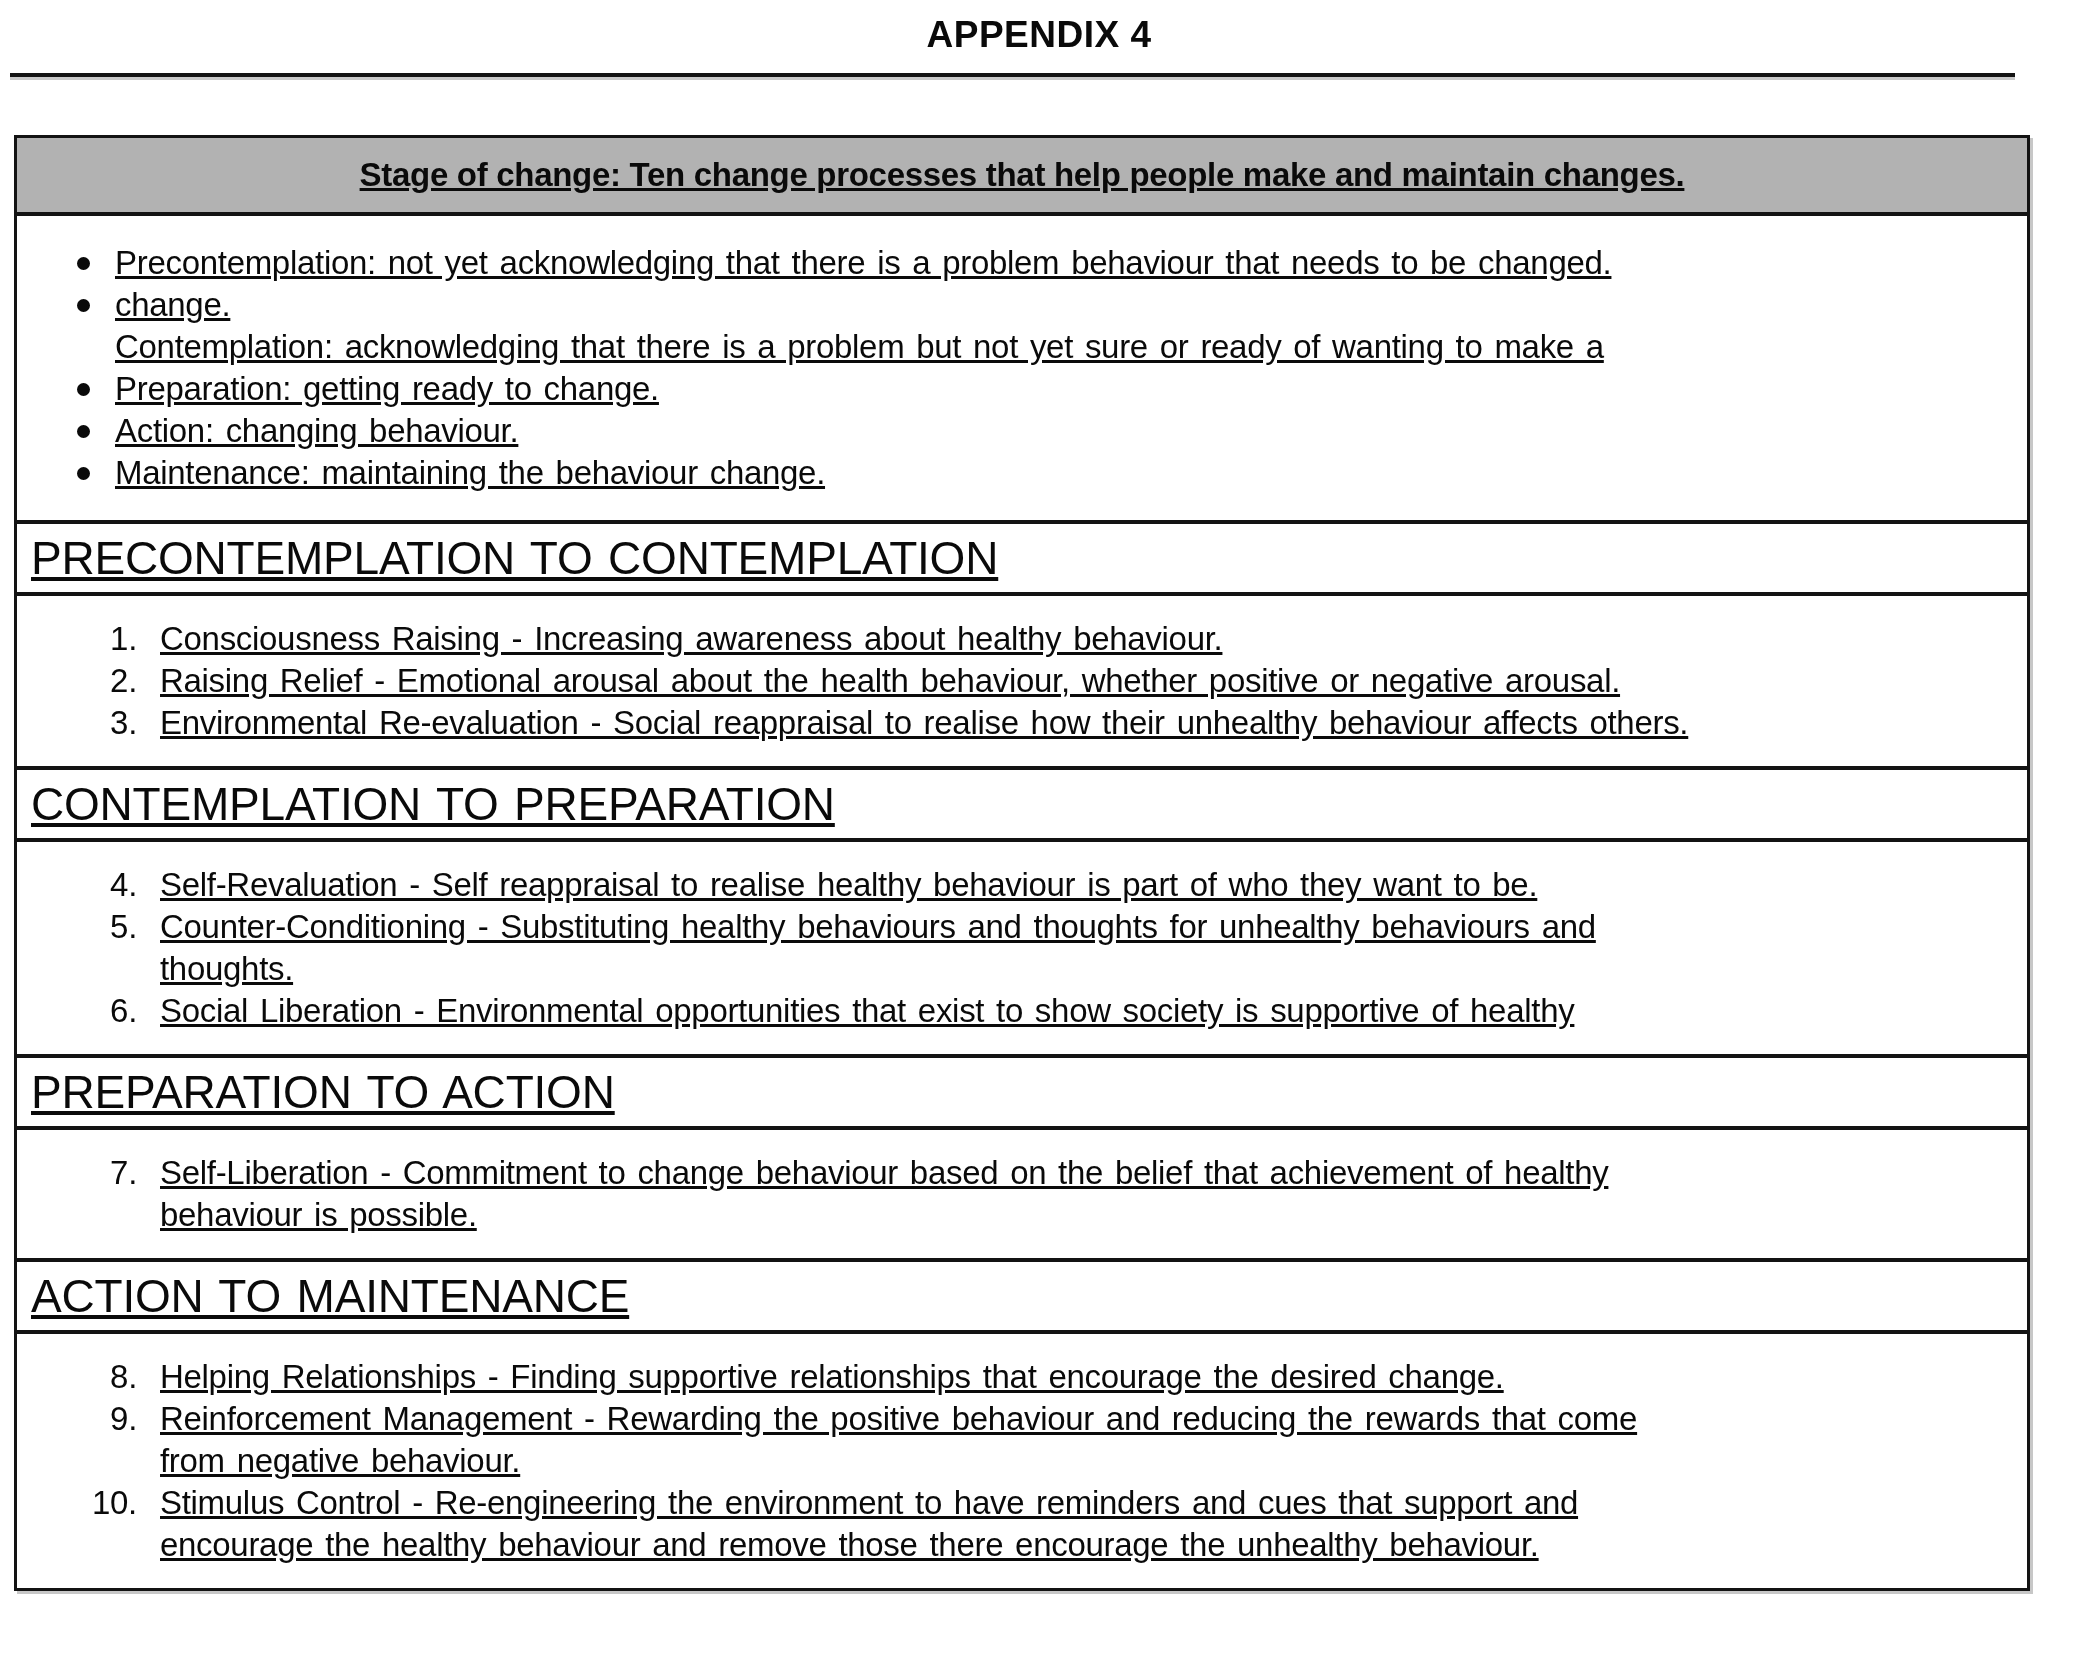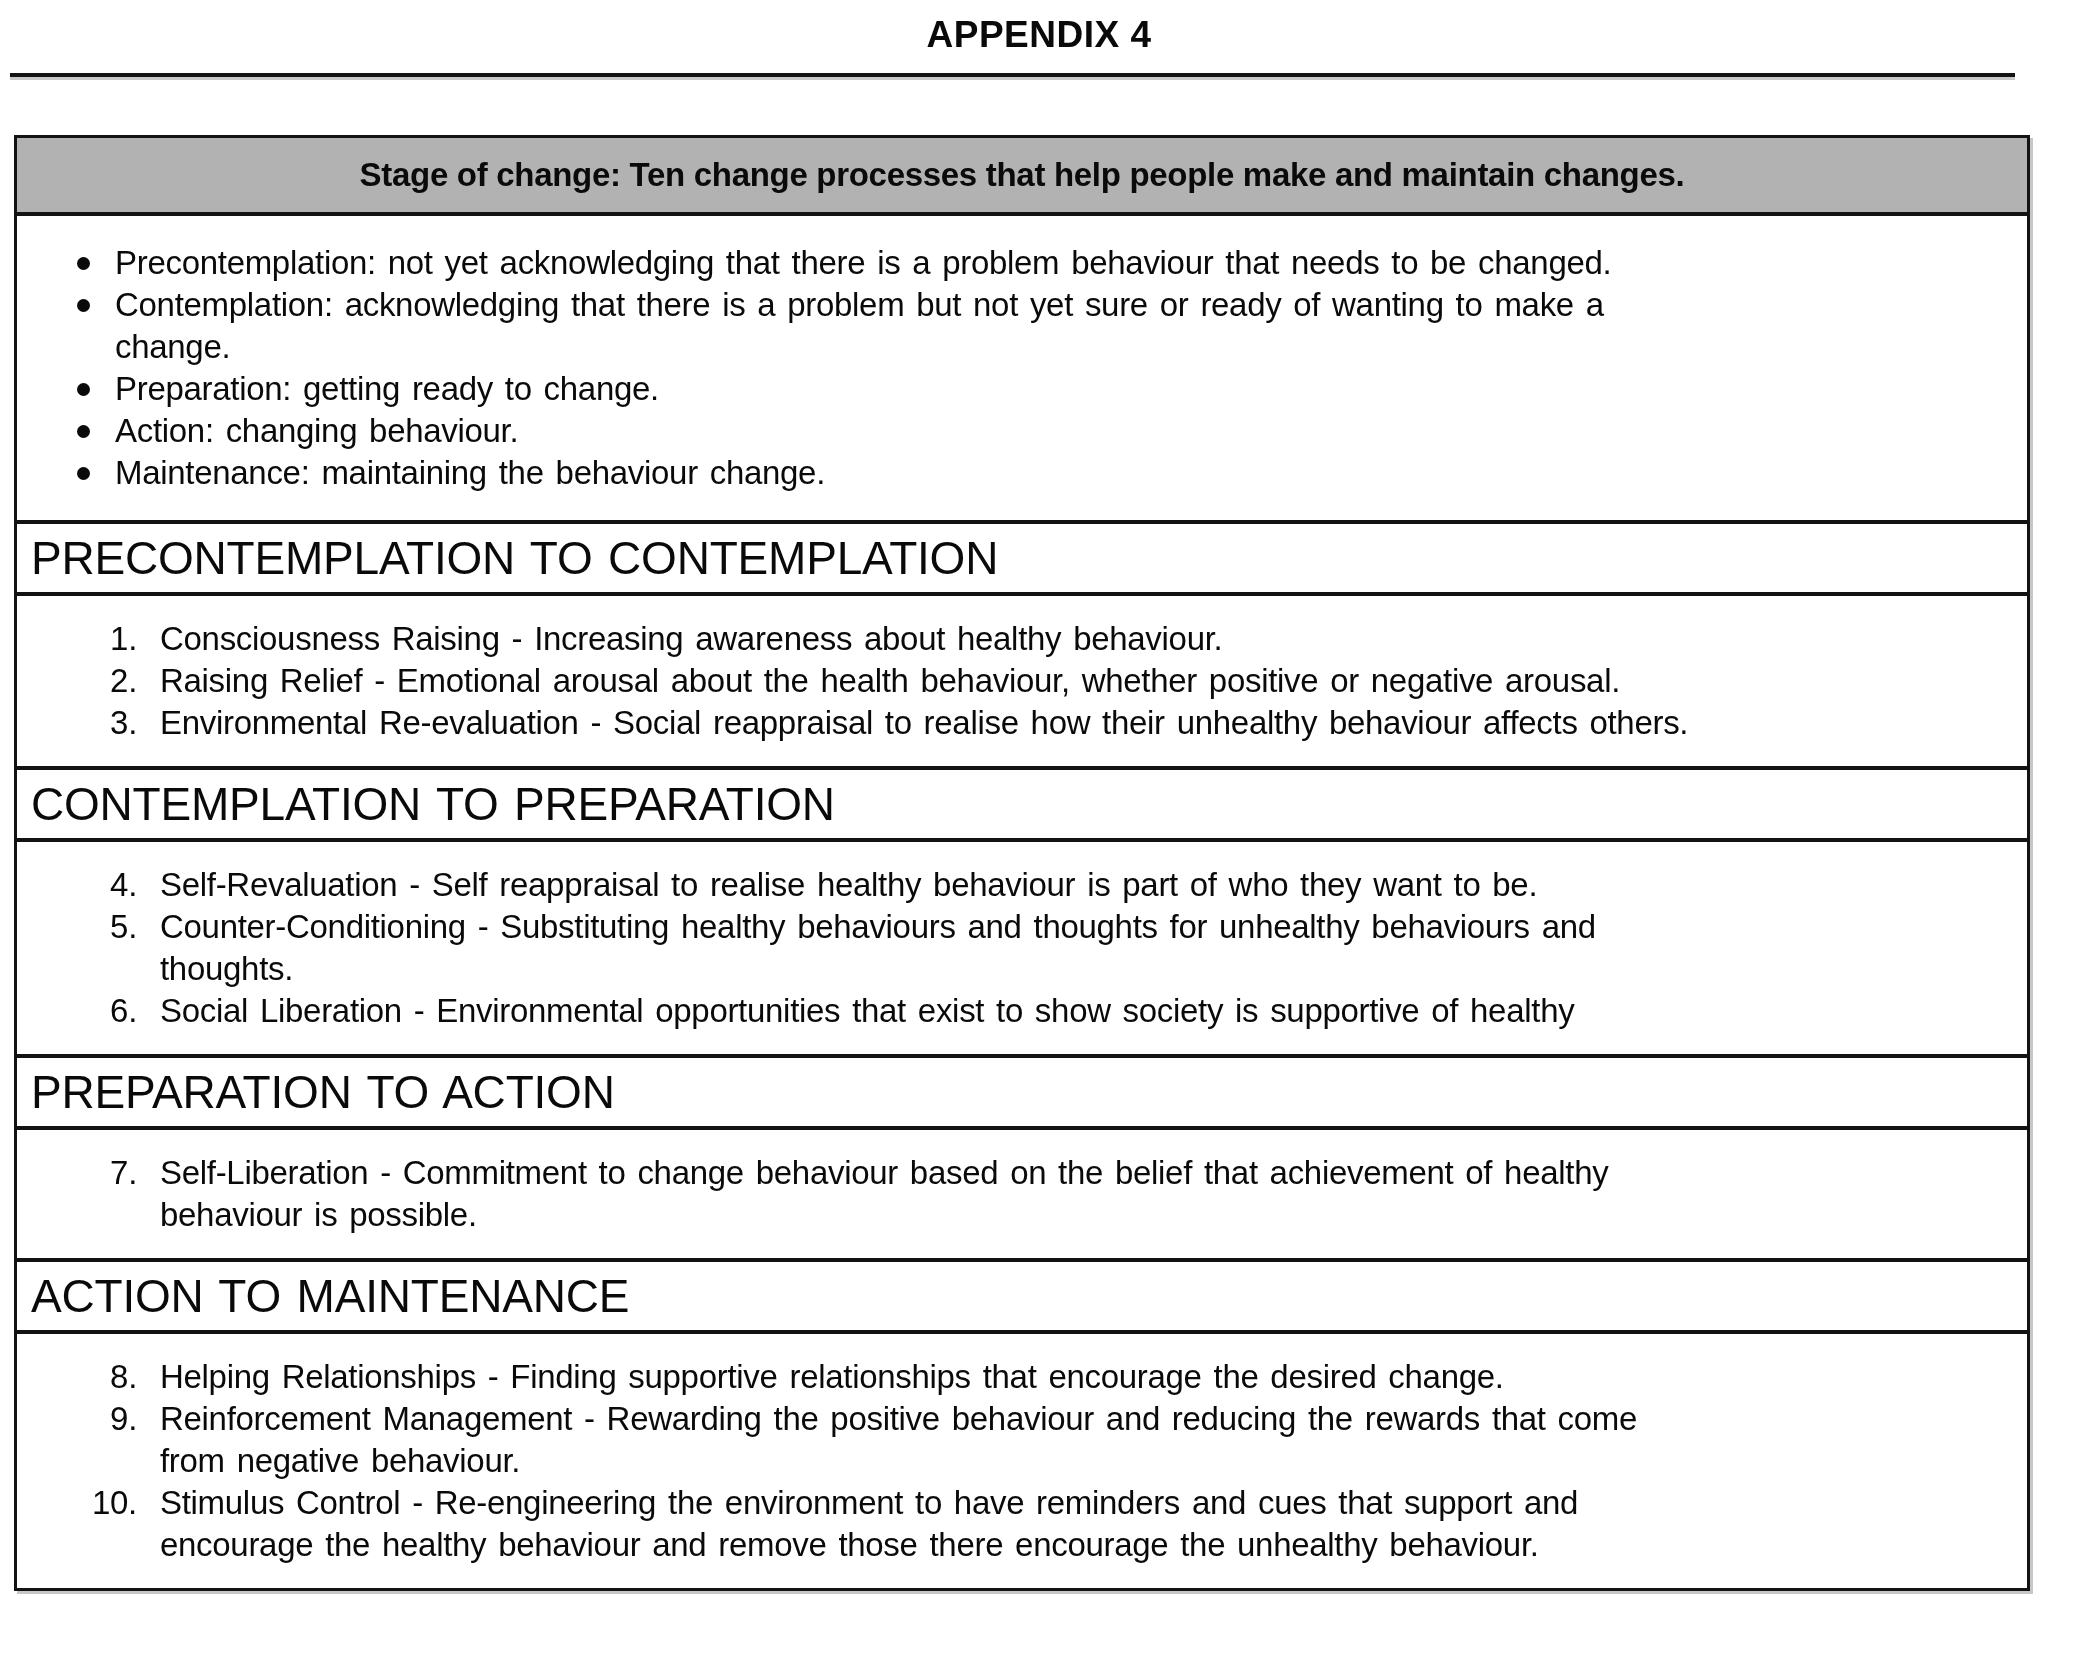--- a/index.html
+++ b/index.html
@@ -29,21 +29,21 @@
     background:var(--border);
     box-shadow:0 3px 0 var(--rule-shadow);
   }
   .soc-table{
     margin:58px 0 0 14px;
     width:2016px;
     border:3px solid var(--border);
     background:#ffffff;
     box-shadow:3px 3px 0 rgba(0,0,0,0.22);
   }
-  .row{border-top:4px solid var(--border);}
+  .row{border-top:4px solid var(--border);text-decoration:underline;}
   .row:first-child{border-top:none;}
   .thead{
     height:74px;line-height:74px;
     background:var(--header-bg);
     text-align:center;
     font-weight:bold;
     font-size:33px;
   }
   .cell{font-size:33px;line-height:42px;word-spacing:3px;}
   .cell-bullets{padding:26px 26px 26px 0;}
@@ -79,22 +79,22 @@
   <div class="bullet">
     <span class="marker"></span>
     <div class="btext">
           <div class="line">Precontemplation: not yet acknowledging that there is a problem behaviour that needs to be changed.</div>
         </div>
   </div>
 
   <div class="bullet">
     <span class="marker"></span>
     <div class="btext">
+          <div class="line">change.</div>
           <div class="line">Contemplation: acknowledging that there is a problem but not yet sure or ready of wanting to make a</div>
-          <div class="line">change.</div>
         </div>
   </div>
 
   <div class="bullet">
     <span class="marker"></span>
     <div class="btext">
           <div class="line">Preparation: getting ready to change.</div>
         </div>
   </div>
 

